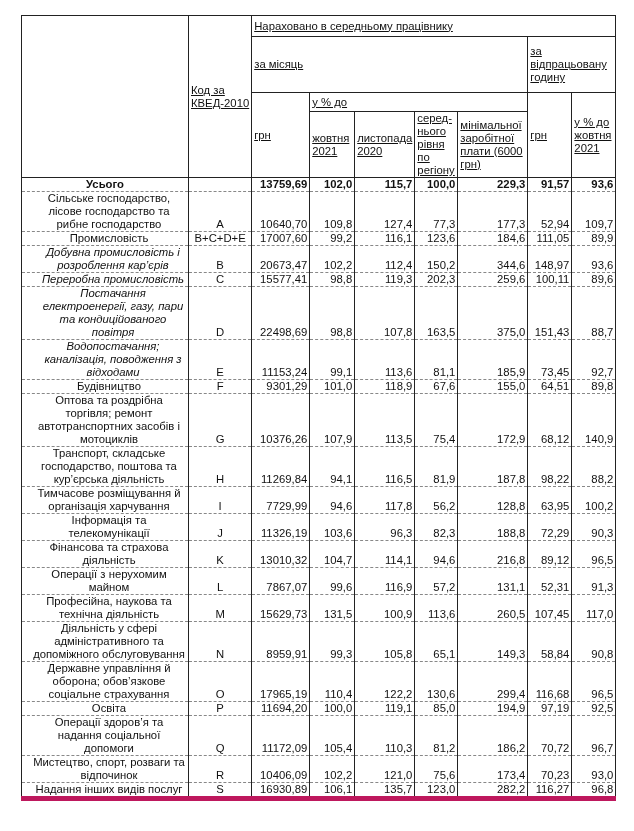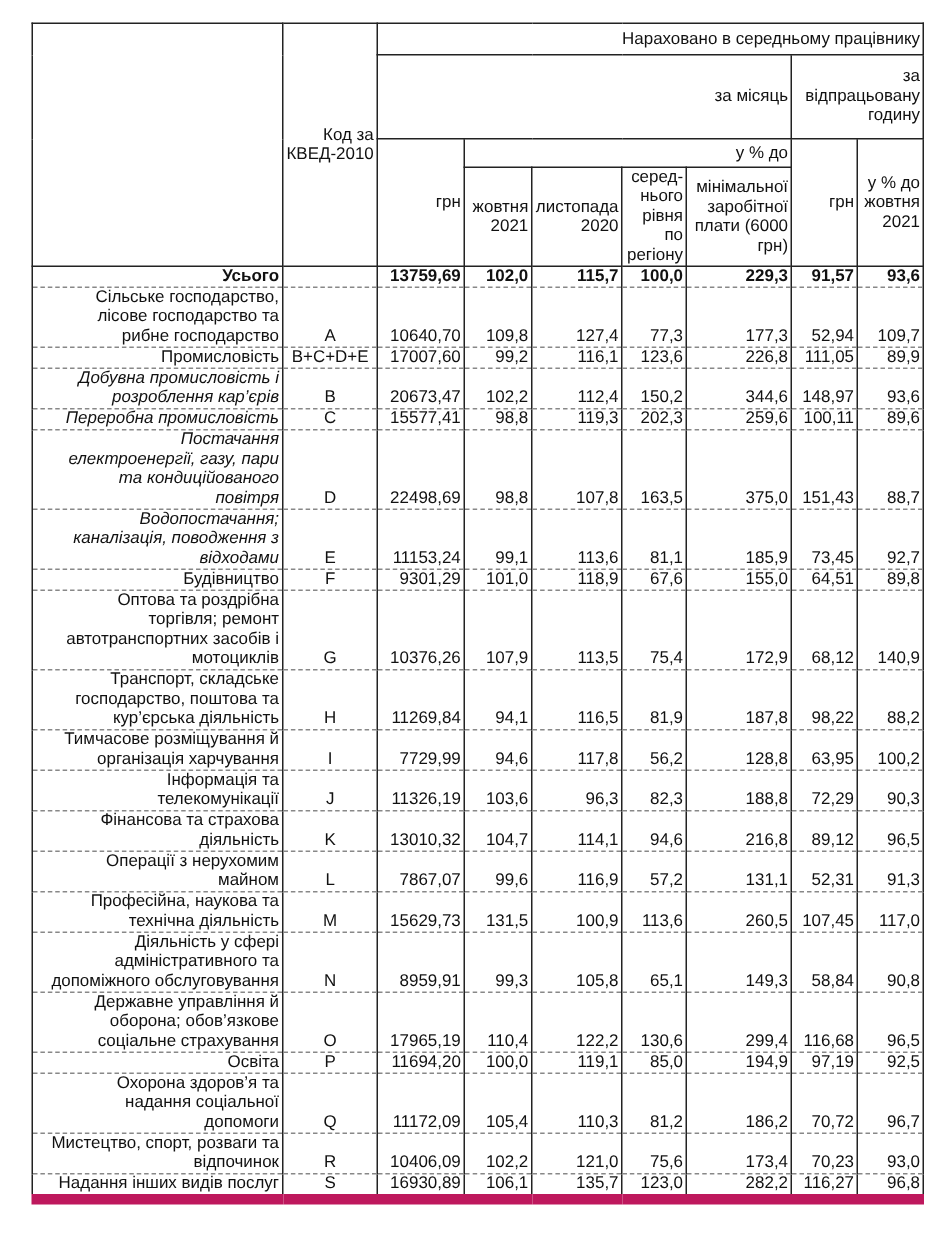--- a/index.html
+++ b/index.html
@@ -1,29 +1,29 @@
 <!DOCTYPE html>
 <html><head>
 <meta charset="utf-8">
 <style>
   html, body { margin:0; padding:0; background:#ffffff; }
   body { width:634px; height:831px; position:relative; overflow:hidden;
          font-family:"Liberation Sans", sans-serif; color:#111; }
   table { position:absolute; left:21px; top:15px; border-collapse:collapse;
           table-layout:fixed; font-size:11.3px; line-height:13px; }
   td, th { border:1px solid #222; padding:0 2px; vertical-align:bottom; font-weight:normal; }
-  thead th { text-align:right; vertical-align:middle; }
+  thead th { text-align:left; vertical-align:middle;text-decoration:underline; }
   tbody td { border-top:1px dashed #888; border-bottom:1px dashed #888; }
   tbody td.num { text-align:right; }
   tbody td.code { text-align:center; }
-  tbody td.name { text-align:right; padding-left:10px; }
+  tbody td.name { text-align:center; padding-left:10px; }
   tbody td.name.l2 { padding-left:18px;font-style:italic; }
   tr.total td { font-weight:bold; border-top:1.5px solid #111; }
   tr.total td.name { padding-left:2px; }
-  tbody tr:last-child td { border-bottom:7px solid #be185d; }
+  tbody tr:last-child td { border-bottom:5px solid #be185d; }
 </style>
 </head>
 <body>
 
 <table>
   <colgroup>
     <col style="width:167px">
       <col style="width:57px">
       <col style="width:58px">
     <col style="width:45px">
@@ -79,21 +79,21 @@
         <td class="num">52,94</td>
         <td class="num">109,7</td>
       </tr>
       <tr>
         <td class="name">Промисловість</td>
         <td class="code">B+C+D+E</td>
         <td class="num">17007,60</td>
         <td class="num">99,2</td>
         <td class="num">116,1</td>
         <td class="num">123,6</td>
-        <td class="num">226,8</td>
+        <td class="num">184,6</td>
         <td class="num">111,05</td>
         <td class="num">89,9</td>
       </tr>
       <tr>
         <td class="name l2">Добувна промисловість і розроблення кар’єрів</td>
         <td class="code">B</td>
         <td class="num">20673,47</td>
         <td class="num">102,2</td>
         <td class="num">112,4</td>
         <td class="num">150,2</td>
@@ -249,21 +249,21 @@
         <td class="code">P</td>
         <td class="num">11694,20</td>
         <td class="num">100,0</td>
         <td class="num">119,1</td>
         <td class="num">85,0</td>
         <td class="num">194,9</td>
         <td class="num">97,19</td>
         <td class="num">92,5</td>
       </tr>
       <tr>
-        <td class="name">Охорона здоров’я та надання соціальної допомоги</td>
+        <td class="name">Операції здоров’я та надання соціальної допомоги</td>
         <td class="code">Q</td>
         <td class="num">11172,09</td>
         <td class="num">105,4</td>
         <td class="num">110,3</td>
         <td class="num">81,2</td>
         <td class="num">186,2</td>
         <td class="num">70,72</td>
         <td class="num">96,7</td>
       </tr>
       <tr>

